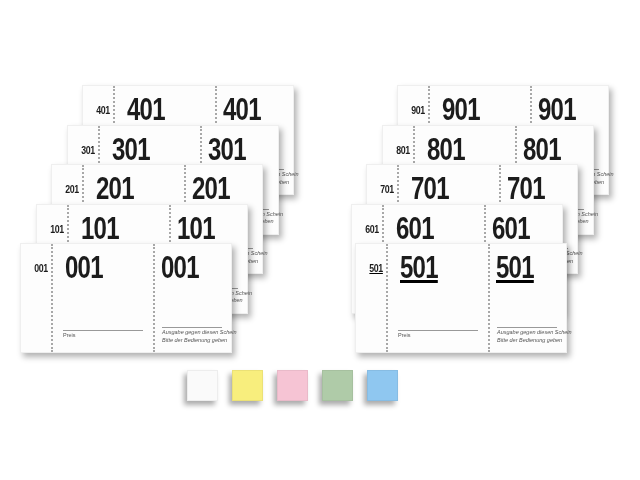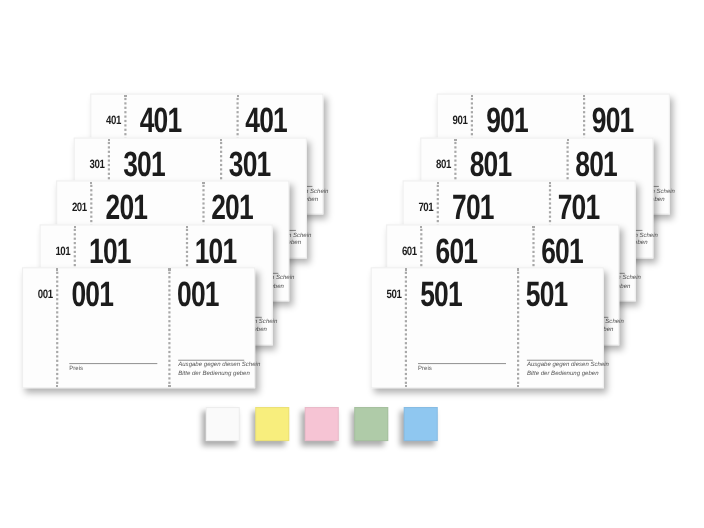--- a/index.html
+++ b/index.html
@@ -166,21 +166,21 @@
       </div>
       <div class="section rightsec">
         <div class="big-num">401</div>
         <div class="bottom-block">
           <div class="rule"></div>
           <div class="tiny-label italic">Ausgabe gegen diesen Schein</div>
           <div class="tiny-label italic">Bitte der Bedienung geben</div>
         </div>
       </div>
     </div>
-    <div class="pad" style="left: 337px; top: 243px; z-index: 10;">
+    <div class="pad" style="left: 355px; top: 243px; z-index: 10; text-decoration: underline;">
       <div class="stub">
         <span class="stub-num">501</span>
       </div>
       <div class="section mid">
         <div class="big-num">501</div>
         <div class="bottom-block">
           <div class="rule"></div>
           <div class="tiny-label">Preis</div>
         </div>
       </div>

